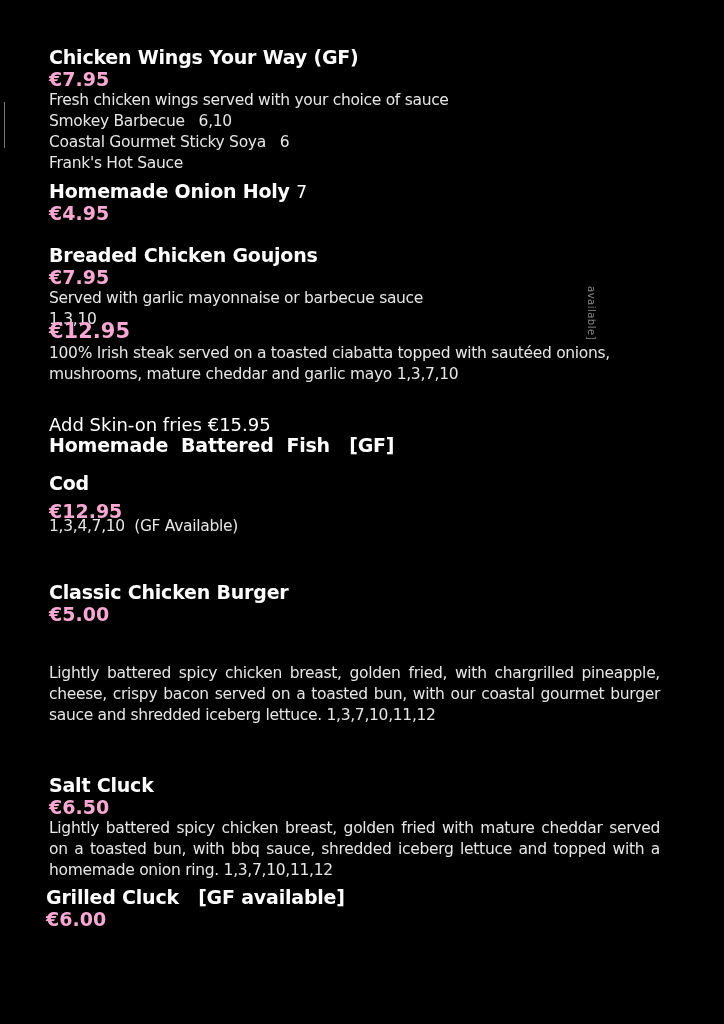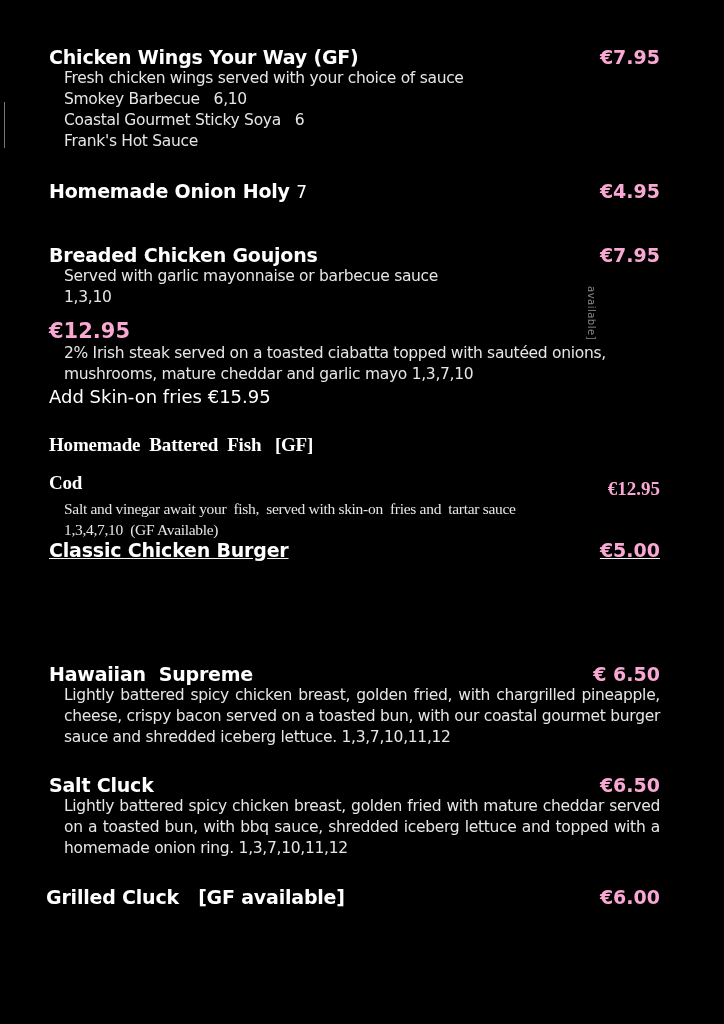--- a/index.html
+++ b/index.html
@@ -2,27 +2,27 @@
 <html><head>
   <meta charset="utf-8">
   <style>
     html, body { margin: 0; padding: 0; }
     body {
       width: 724px; height: 1024px; background: #000; color: #f2f2f2;
       font-family: "DejaVu Sans", sans-serif; position: relative; overflow: hidden;
     }
     .edge-line { position: absolute; left: 4px; top: 102px; width: 1px; height: 46px; background: #777; }
     .item { position: absolute; left: 49px; right: 64px; }
-    .row { display: flex; justify-content: space-between; align-items: flex-start; }
+    .row { display: flex; justify-content: space-between; align-items: flex-start; flex-direction: column; }
     .name { font-size: 19px; font-weight: bold; letter-spacing: -0.2px; color: #fff; white-space: nowrap; }
     .name .allergen { font-weight: normal; font-size: 17px; }
     .price { font-size: 19px; font-weight: bold; color: #f9a8d4; white-space: nowrap; }
-    .desc { font-size: 15.5px; line-height: 21px; color: #e6e6e6; letter-spacing: -0.3px; margin-left: 15px; }
+    .desc { font-size: 15.5px; line-height: 21px; color: #e6e6e6; letter-spacing: -0.3px; }
     .desc.justify { text-align: justify; text-align-last: left; }
-    .addon { font-size: 18px; line-height: 24px; color: #fff; }
+    .addon { font-size: 18px; line-height: 24px; color: #fff; margin-top: 28px; }
     .vertical-note {
       position: absolute; left: 586px; top: 286px; font-size: 10px; color: #888;
       writing-mode: vertical-rl; letter-spacing: 0.5px;
     }
   </style>
 </head>
 <body>
 
 <div class="edge-line"></div>
 
@@ -55,46 +55,41 @@
   <div class="desc">Served with garlic mayonnaise or barbecue sauce</div>
   <div class="desc">1,3,10</div>
 </div>
 
 <div class="vertical-note">available]</div>
 
 <div class="item" style="top:319px;">
   <div class="row">
     <span class="price" style="font-size:21px;">€12.95</span>
   </div>
-  <div class="desc">2% Irish steak served on a toasted ciabatta topped with sautéed onions, mushrooms, mature cheddar and garlic mayo 1,3,7,10</div>
+  <div class="desc">100% Irish steak served on a toasted ciabatta topped with sautéed onions, mushrooms, mature cheddar and garlic mayo 1,3,7,10</div>
   <div class="addon">Add Skin-on fries  €15.95</div>
 </div>
 
-<div class="item" style="top:434px;font-family:Liberation Serif, serif;">
+<div class="item" style="top:434px;">
   <div class="name" style="white-space:pre;">Homemade  Battered  Fish   [GF]</div>
   <div class="row" style="margin-top:16px;">
     <span class="name">Cod</span>
     <span class="price" style="position:relative; top:6px;">€12.95</span>
   </div>
-  <div class="desc" style="white-space:pre; margin-top:4px;">Salt and vinegar await your  fish,  served with skin-on  fries and  tartar sauce</div>
   <div class="desc" style="white-space:pre;">1,3,4,7,10  (GF Available)</div>
 </div>
 
-<div class="item" style="top:539px;text-decoration:underline;">
+<div class="item" style="top:581px;">
   <div class="row">
     <span class="name">Classic Chicken Burger</span>
     <span class="price">€5.00</span>
   </div>
 </div>
 
 <div class="item" style="top:663px;">
-  <div class="row">
-    <span class="name" style="white-space:pre;">Hawaiian  Supreme</span>
-    <span class="price">€ 6.50</span>
-  </div>
   <div class="desc justify">Lightly battered spicy chicken breast, golden fried, with chargrilled pineapple, cheese, crispy bacon  served on a toasted  bun, with our coastal gourmet burger sauce and shredded iceberg lettuce.   1,3,7,10,11,12</div>
 </div>
 
 <div class="item" style="top:774px;">
   <div class="row">
     <span class="name">Salt Cluck</span>
     <span class="price">€6.50</span>
   </div>
   <div class="desc justify">Lightly battered spicy chicken breast, golden fried with mature cheddar served on a toasted bun, with bbq sauce, shredded iceberg lettuce and topped with a homemade onion ring.   1,3,7,10,11,12</div>
 </div>

